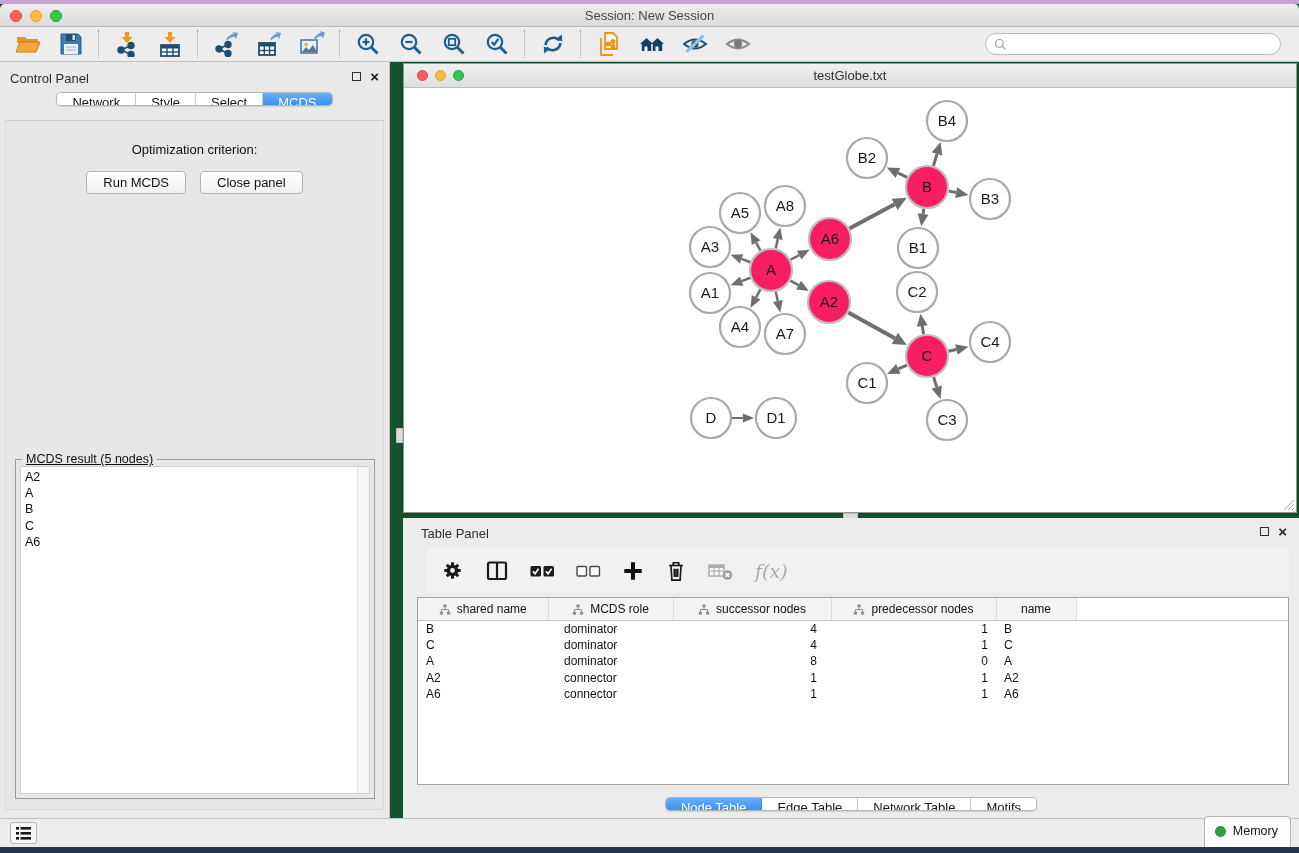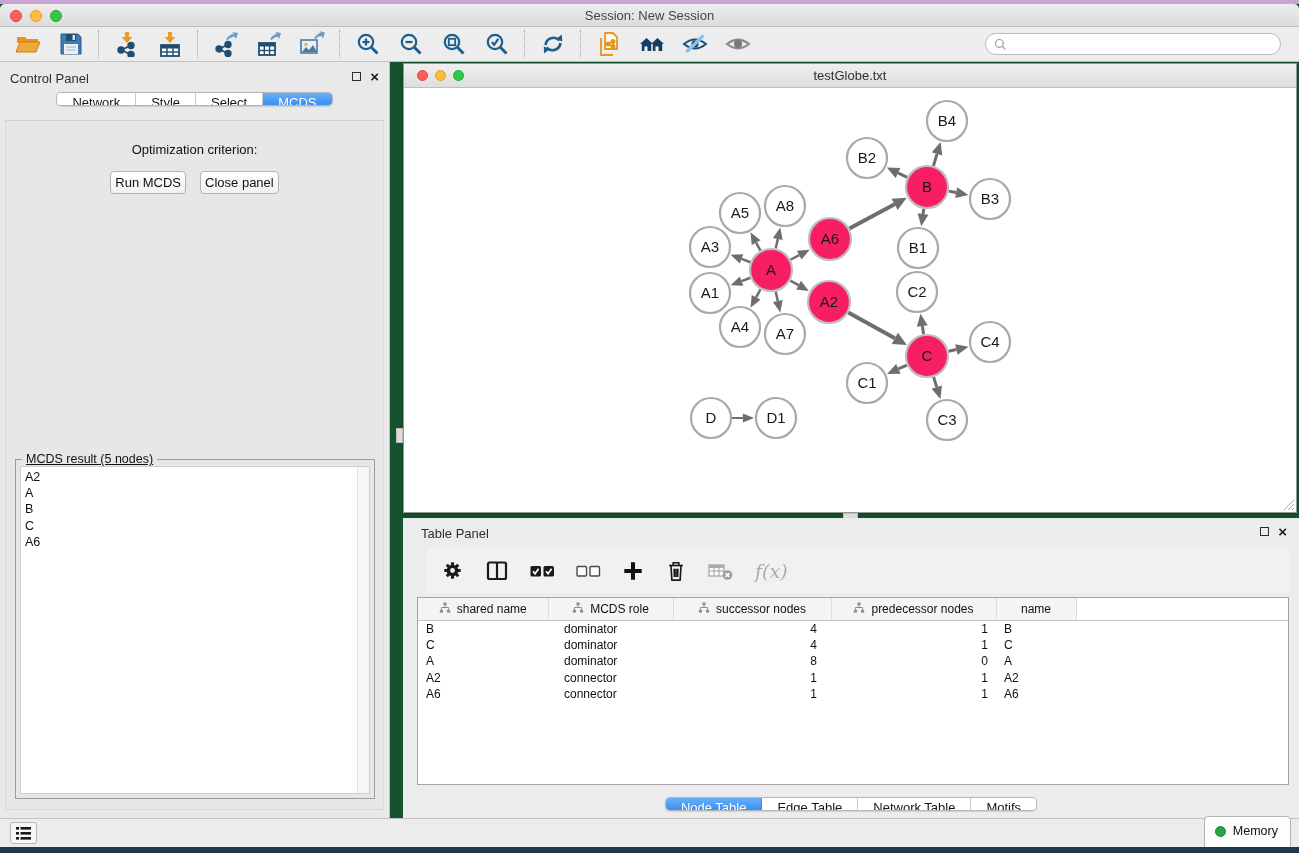--- a/index.html
+++ b/index.html
@@ -73,21 +73,21 @@
   .dd-stepper {
     position:absolute; right:-1px; top:-1px; width:21px; height:23px;
     background:linear-gradient(#67AFFB,#3D90F0); border-radius:0 4px 4px 0;
     display:flex; flex-direction:column; align-items:center; justify-content:center; gap:2px;
   }
   .dd-up { width:0; height:0; border-left:4px solid transparent; border-right:4px solid transparent; border-bottom:5px solid #fff; }
   .dd-down { width:0; height:0; border-left:4px solid transparent; border-right:4px solid transparent; border-top:5px solid #fff; }
   .cp-buttons { display:flex; justify-content:center; gap:14px; margin-top:14px; }
   .mac-btn {
     background:linear-gradient(#FFFFFF,#F1F1F1); border:1px solid #B3B3B3; border-radius:4px;
-    font-size:13px; color:#111; padding:2px 4px; height:23px; font-family:"Liberation Sans",sans-serif; cursor:pointer;
+    font-size:13px; color:#111; padding:2px 16px; height:23px; font-family:"Liberation Sans",sans-serif; cursor:pointer;
   }
   .groupbox {
     position:absolute; left:9px; right:8px; top:338px; bottom:10px;
     border:1px solid #9C9C9C; background:#E7E7E7;
   }
   .groupbox-legend {
     position:absolute; top:-8px; left:6px; background:#E7E7E7; padding:0 4px;
     font-size:12.5px; color:#111;text-decoration:underline;
   }
   .result-list {
@@ -129,21 +129,21 @@
   .tp-table-wrap {
     position:absolute; left:14px; right:10px; top:79px; bottom:33px;
     background:#fff; border:1px solid #A3A3A3; overflow:hidden;
   }
   table.node-table { border-collapse:collapse; table-layout:fixed; width:100%; }
   .node-table th {
     height:22px; background:#F4F4F4; border-right:1px solid #DDDDDD; border-bottom:1px solid #C6C6C6;
     font-weight:normal; font-size:12px; color:#111; text-align:center; overflow:hidden; white-space:nowrap;
   }
   .node-table th.filler { background:#fff; border-right:none; }
-  .th-inner { display:flex; align-items:flex-start; justify-content:center; gap:6px; }
+  .th-inner { display:flex; align-items:flex-end; justify-content:center; gap:6px; }
   .node-table td { height:16.5px; font-size:12px; color:#101010; white-space:nowrap; overflow:hidden; }
   .node-table td.c0 { padding-left:8px; }
   .node-table td.c1 { padding-left:16px; }
   .node-table td.c2 { text-align:right; padding-right:14px; }
   .node-table td.c3 { text-align:right; padding-right:8px; }
   .node-table td.c4 { padding-left:8px; }
   .tp-tabs { position:absolute; bottom:7px; left:0; right:0; display:flex; justify-content:center; }
   
   .statusbar {
     position:absolute; left:0; right:0; bottom:6px; height:29px;

